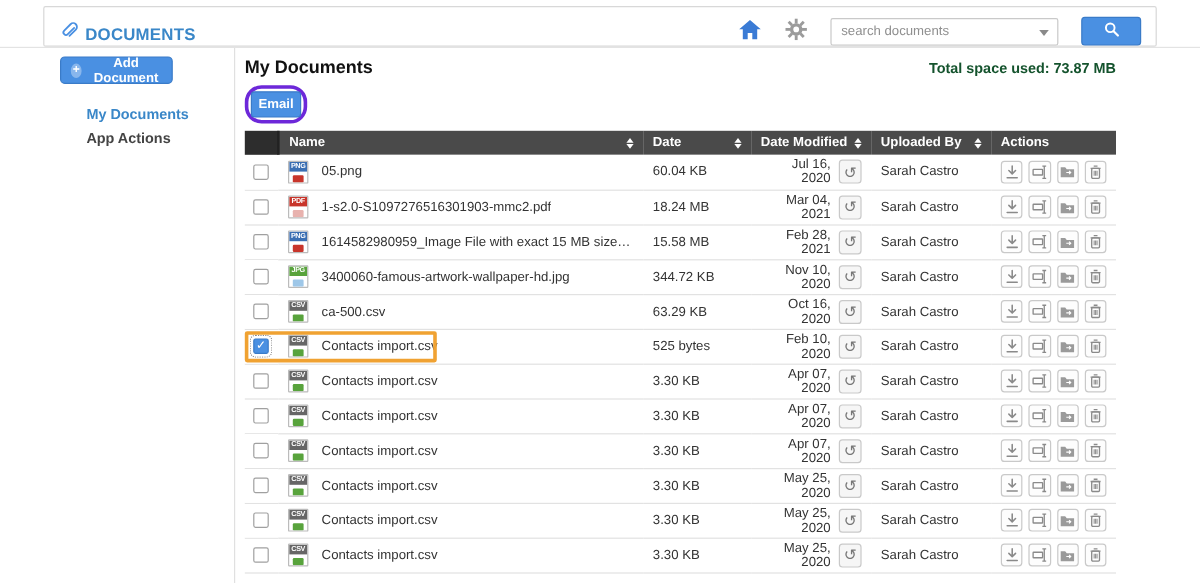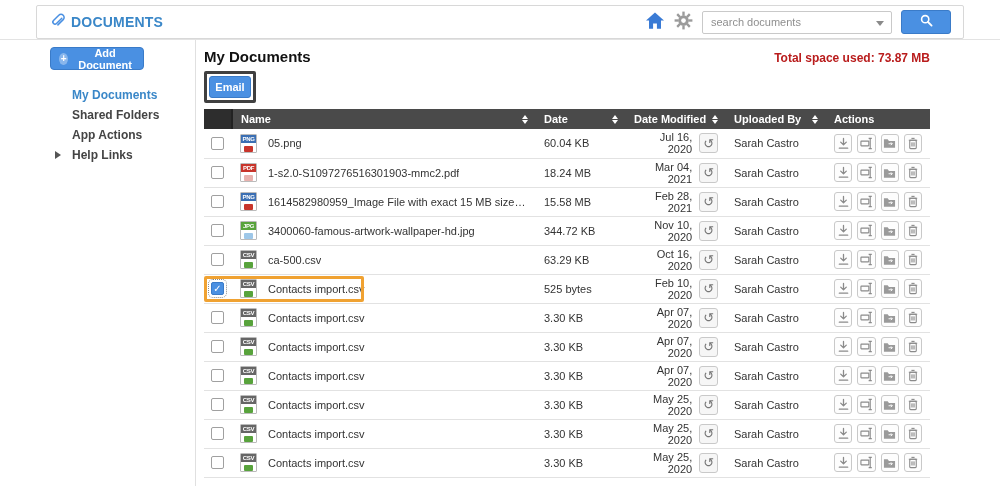--- a/index.html
+++ b/index.html
@@ -2,25 +2,25 @@
 <html><head>
 <meta charset="utf-8">
 <style>
   * { box-sizing: border-box; margin: 0; padding: 0; }
   html,body { width:1000px; height:486px; overflow:hidden; background:#fff;
     font-family:"Liberation Sans", sans-serif; color:#333; }
 
   
   .topbar { position:absolute; left:36px; top:5px; width:928px; height:34px;
     background:#fff; border:1px solid #d8d8d8; border-radius:2px;
-    display:flex; align-items:center; padding:0 12px; }
+    display:flex; align-items:flex-end; padding:0 12px; }
   .top-divider { position:absolute; left:0; top:39px; width:1000px; border-bottom:1px solid #e3e3e3; }
   .brand { display:flex; align-items:center; gap:6px; }
   .brand-label { color:#3a87c8; font-weight:bold; font-size:14px; letter-spacing:.2px; }
-  .topbar-right { margin-left:auto; display:flex; align-items:center; gap:9px; }
+  .topbar-right { margin-left:auto; display:flex; align-items:center; gap:19px; }
   .icon-btn { background:none; border:none; cursor:pointer; display:flex; align-items:center; }
   .search-wrap { position:relative; width:190px; height:23px; }
   .search-input { width:100%; height:100%; border:1px solid #c9c9c9; border-radius:2px;
     font-size:11px; padding:0 22px 0 8px; color:#555; font-family:"Liberation Sans",sans-serif; }
   .search-input::placeholder { color:#8f8f8f; }
   .search-caret { position:absolute; right:8px; top:10px; width:0; height:0;
     border-left:4px solid transparent; border-right:4px solid transparent; border-top:5px solid #8a8a8a; }
   .search-btn { width:50px; height:24px; background:#4a90e2; border:1px solid #3a7bc8;
     border-radius:3px; display:flex; align-items:center; justify-content:center; cursor:pointer; }
 
@@ -39,24 +39,24 @@
   .side-item { position:relative; height:20px; display:flex; align-items:center;
     padding-left:22px; font-size:12px; font-weight:bold; color:#444; cursor:pointer; }
   .side-item.active .side-label { color:#3a87c8; }
   .tri { position:absolute; left:5px; width:0; height:0;
     border-top:4px solid transparent; border-bottom:4px solid transparent; border-left:6px solid #555; }
   .side-item:not(.expandable) .tri { display:none; }
 
   
   .title-row { display:flex; align-items:baseline; justify-content:space-between; }
   .page-title { font-size:15px; font-weight:bold; color:#111; }
-  .total-space { font-size:12px; font-weight:bold; color:#b91c1c; }
+  .total-space { font-size:12px; font-weight:bold; color:#14532d; }
   .breadcrumb { font-size:11px; color:#333; margin-top:7px; cursor:pointer; }
   .email-area { margin-top:6px; height:36px; }
-  .annot-box { display:inline-block; border:3px solid #404040; padding:2px; border-radius:2px; }
+  .annot-box { display:inline-block; border:3px solid #6d28d9; padding:2px; border-radius:14px; }
   .email-btn { width:42px; height:22px; background:#4a90e2; border:1px solid #3a7bc8; border-radius:3px;
     color:#fff; font-size:11px; font-weight:bold; cursor:pointer; font-family:"Liberation Sans",sans-serif; }
 
   
   table { border-collapse:collapse; table-layout:fixed; width:726px; margin-top:2px; }
   col.c-cb{width:28px} col.c-name{width:304px} col.c-size{width:90px}
   col.c-date{width:100px} col.c-user{width:100px} col.c-act{width:104px}
   thead th { background:#4a4a4a; color:#fff; font-size:11px; font-weight:bold;
     height:20px; text-align:left; padding:0 8px; cursor:pointer; }
   thead th.cb-head { background:#2d2d2d; border-right:2px solid #222; cursor:default; }
@@ -161,29 +161,21 @@
       <span class="plus-circle">+</span>
       <span>Add Document</span>
     </button>
     <div class="side-nav" id="side-nav">
         <div class="side-item active">
 
     <span class="side-label">My Documents</span>
   </div>
         <div class="side-item">
 
-    <span class="side-label">Shared Folders</span>
-  </div>
-        <div class="side-item">
-
     <span class="side-label">App Actions</span>
-  </div>
-        <div class="side-item expandable">
-    <span class="tri"></span>
-    <span class="side-label">Help Links</span>
   </div>
       </div>
   </div>
 
   <div class="main">
     <div class="title-row">
       <span class="page-title">My Documents</span>
       <span class="total-space">Total space used: 73.87 MB</span>
     </div>
     <div class="email-area">

